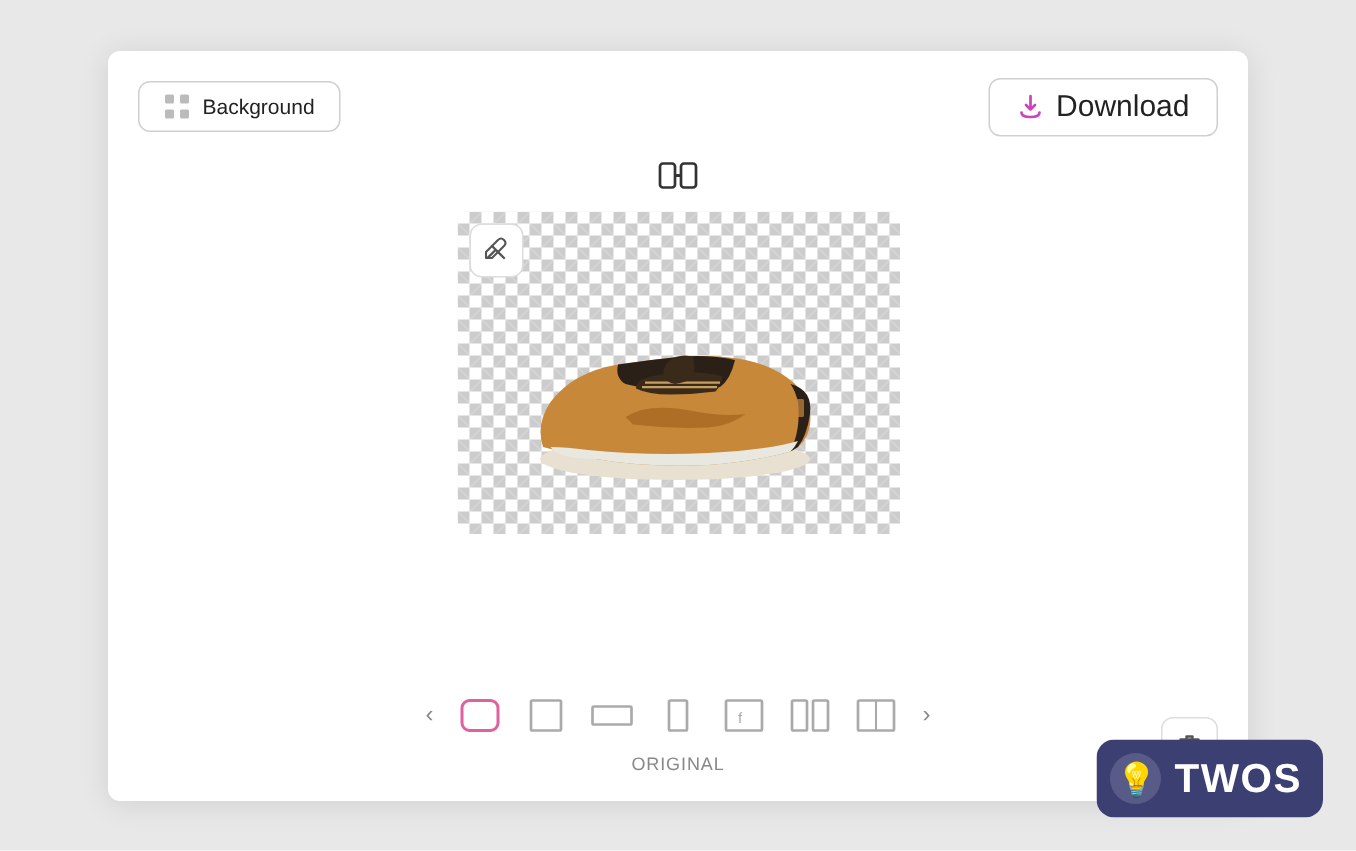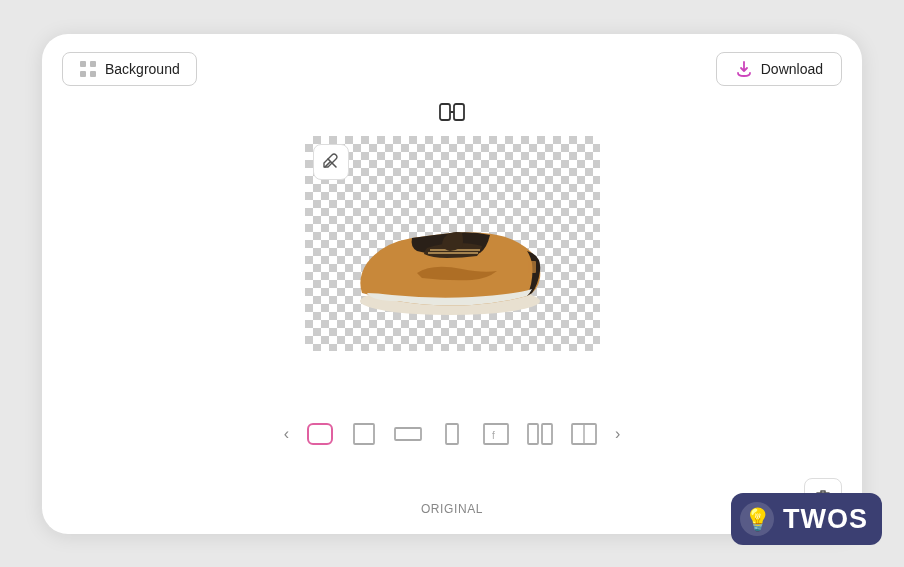--- a/index.html
+++ b/index.html
@@ -7,22 +7,22 @@
       background: #e8e8e8;
       display: flex;
       align-items: center;
       justify-content: center;
       width: 904px;
       height: 567px;
       font-family: -apple-system, BlinkMacSystemFont, 'Segoe UI', sans-serif;
     }
     .main-card {
       background: #ffffff;
-      border-radius: 26px;
-      width: 820px;
+      border-radius: 8px;
+      width: 760px;
       height: 500px;
       box-shadow: 0 2px 20px rgba(0,0,0,0.10);
       position: relative;
       display: flex;
       flex-direction: column;
       padding: 18px 20px 18px 20px;
     }
     .toolbar {
       display: flex;
       align-items: center;
@@ -47,21 +47,21 @@
       height: 18px;
     }
     .download-button {
       display: flex;
       align-items: center;
       gap: 8px;
       border: 1.5px solid #d0d0d0;
       border-radius: 8px;
       padding: 7px 18px;
       background: #fff;
-      font-size: 14px;
+      font-size: 20px;
       font-weight: 500;
       color: #222;
       cursor: pointer;
     }
     .compare-icon-area {
       display: flex;
       justify-content: center;
       align-items: center;
       margin-bottom: 8px;
     }
@@ -157,21 +157,20 @@
     }
     .shape-option svg {
       width: 28px;
       height: 22px;
     }
     .original-label {
       font-size: 12px;
       color: #888;
       letter-spacing: 0.05em;
       font-weight: 500;
-      margin-top: 43px;
     }
     .delete-btn {
       position: absolute;
       bottom: 18px;
       right: 20px;
       background: #fff;
       border: 1.5px solid #ddd;
       border-radius: 8px;
       width: 38px;
       height: 38px;

